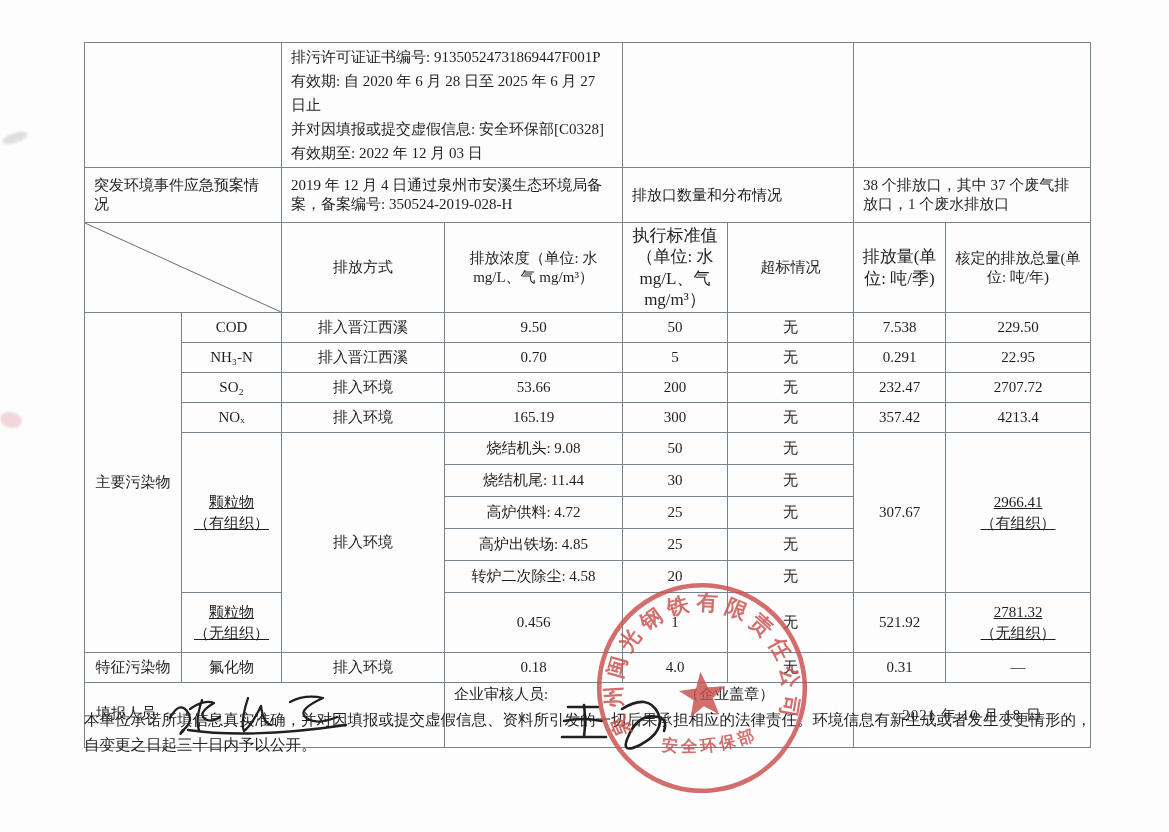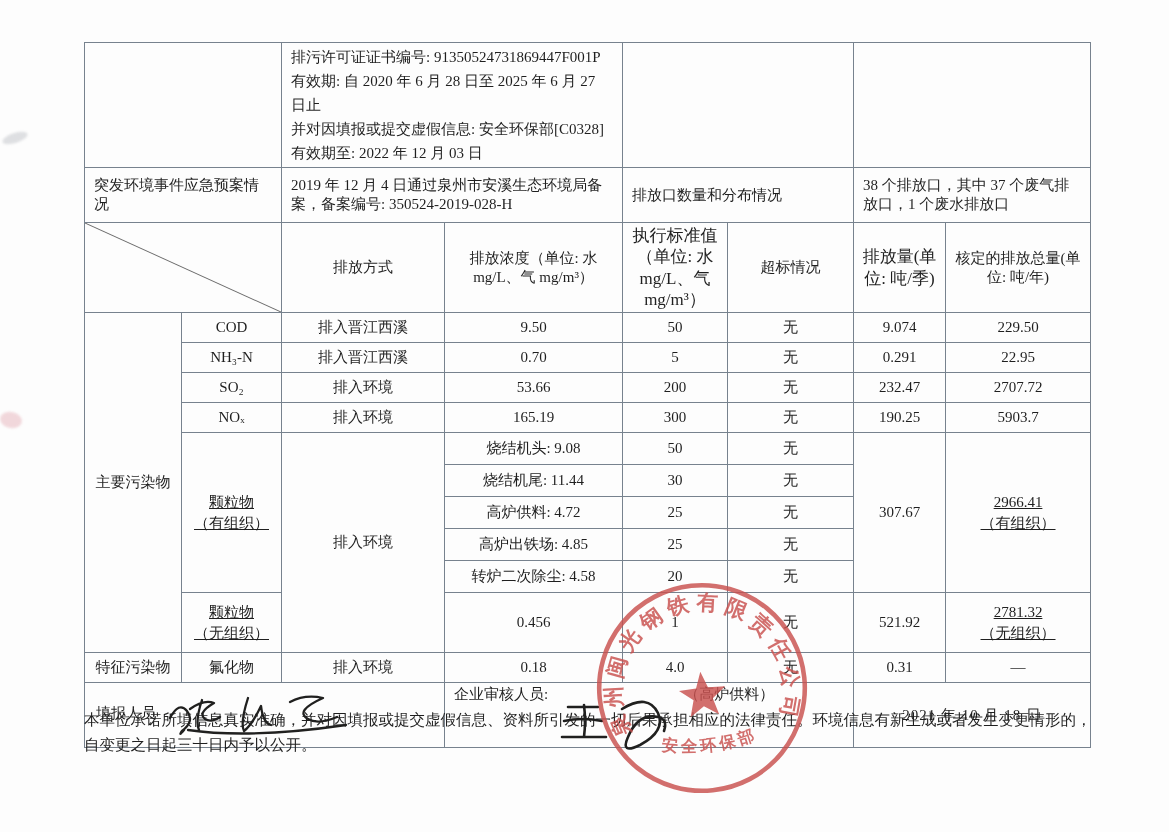--- a/index.html
+++ b/index.html
@@ -77,21 +77,21 @@
       <td>核定的排放总量(单位: 吨/年)</td>
     </tr>
 
     <tr class="r-data">
       <td rowspan="10">主要污染物</td>
       <td>COD</td>
       <td>排入晋江西溪</td>
       <td>9.50</td>
       <td>50</td>
       <td>无</td>
-      <td>9.074</td>
+      <td>7.538</td>
       <td>229.50</td>
     </tr>
 
     <tr class="r-data">
       <td>NH₃-N</td>
       <td>排入晋江西溪</td>
       <td>0.70</td>
       <td>5</td>
       <td>无</td>
       <td>0.291</td>
@@ -107,22 +107,22 @@
       <td>232.47</td>
       <td>2707.72</td>
     </tr>
 
     <tr class="r-data">
       <td>NOₓ</td>
       <td>排入环境</td>
       <td>165.19</td>
       <td>300</td>
       <td>无</td>
-      <td>190.25</td>
-      <td>5903.7</td>
+      <td>357.42</td>
+      <td>4213.4</td>
     </tr>
 
     <tr class="r-sub">
       <td rowspan="5" class="two-line">
         <div>颗粒物</div>
         <div>（有组织）</div>
       </td>
       <td rowspan="6">排入环境</td>
       <td>烧结机头: 9.08</td>
       <td>50</td>
@@ -190,21 +190,21 @@
         </span>
       </td>
       <td colspan="3" class="foot-cell">
         <div class="reviewer-flex">
           <span style="padding-left:4px;">企业审核人员:</span>
           <span class="sig-wrap" style="position:relative;top:8px;">
             <svg width="112" height="56" viewBox="0 0 112 56" style="overflow:visible">
               <path d="M8,14 h30 M4,28 q18,-4 38,0 M2,44 h44 M24,12 q2,16 0,32 M62,16 q26,-16 36,4 q8,18 -18,32 q-20,10 -12,-8 q10,-24 30,-20 q10,2 6,14" stroke="#20201f" fill="none" stroke-width="2.6" stroke-linecap="round" stroke-linejoin="round"></path>
             </svg>
           </span>
-          <span>（高炉供料）</span>
+          <span>（企业盖章）</span>
         </div>
       </td>
       <td colspan="2" class="date-cell">2021 年 10 月 18 日</td>
     </tr>
   </tbody>
     </table>
 </div>
 
 <div class="note">本单位承诺所填信息真实准确，并对因填报或提交虚假信息、资料所引发的一切后果承担相应的法律责任。环境信息有新生成或者发生变更情形的，自变更之日起三十日内予以公开。</div>
 

